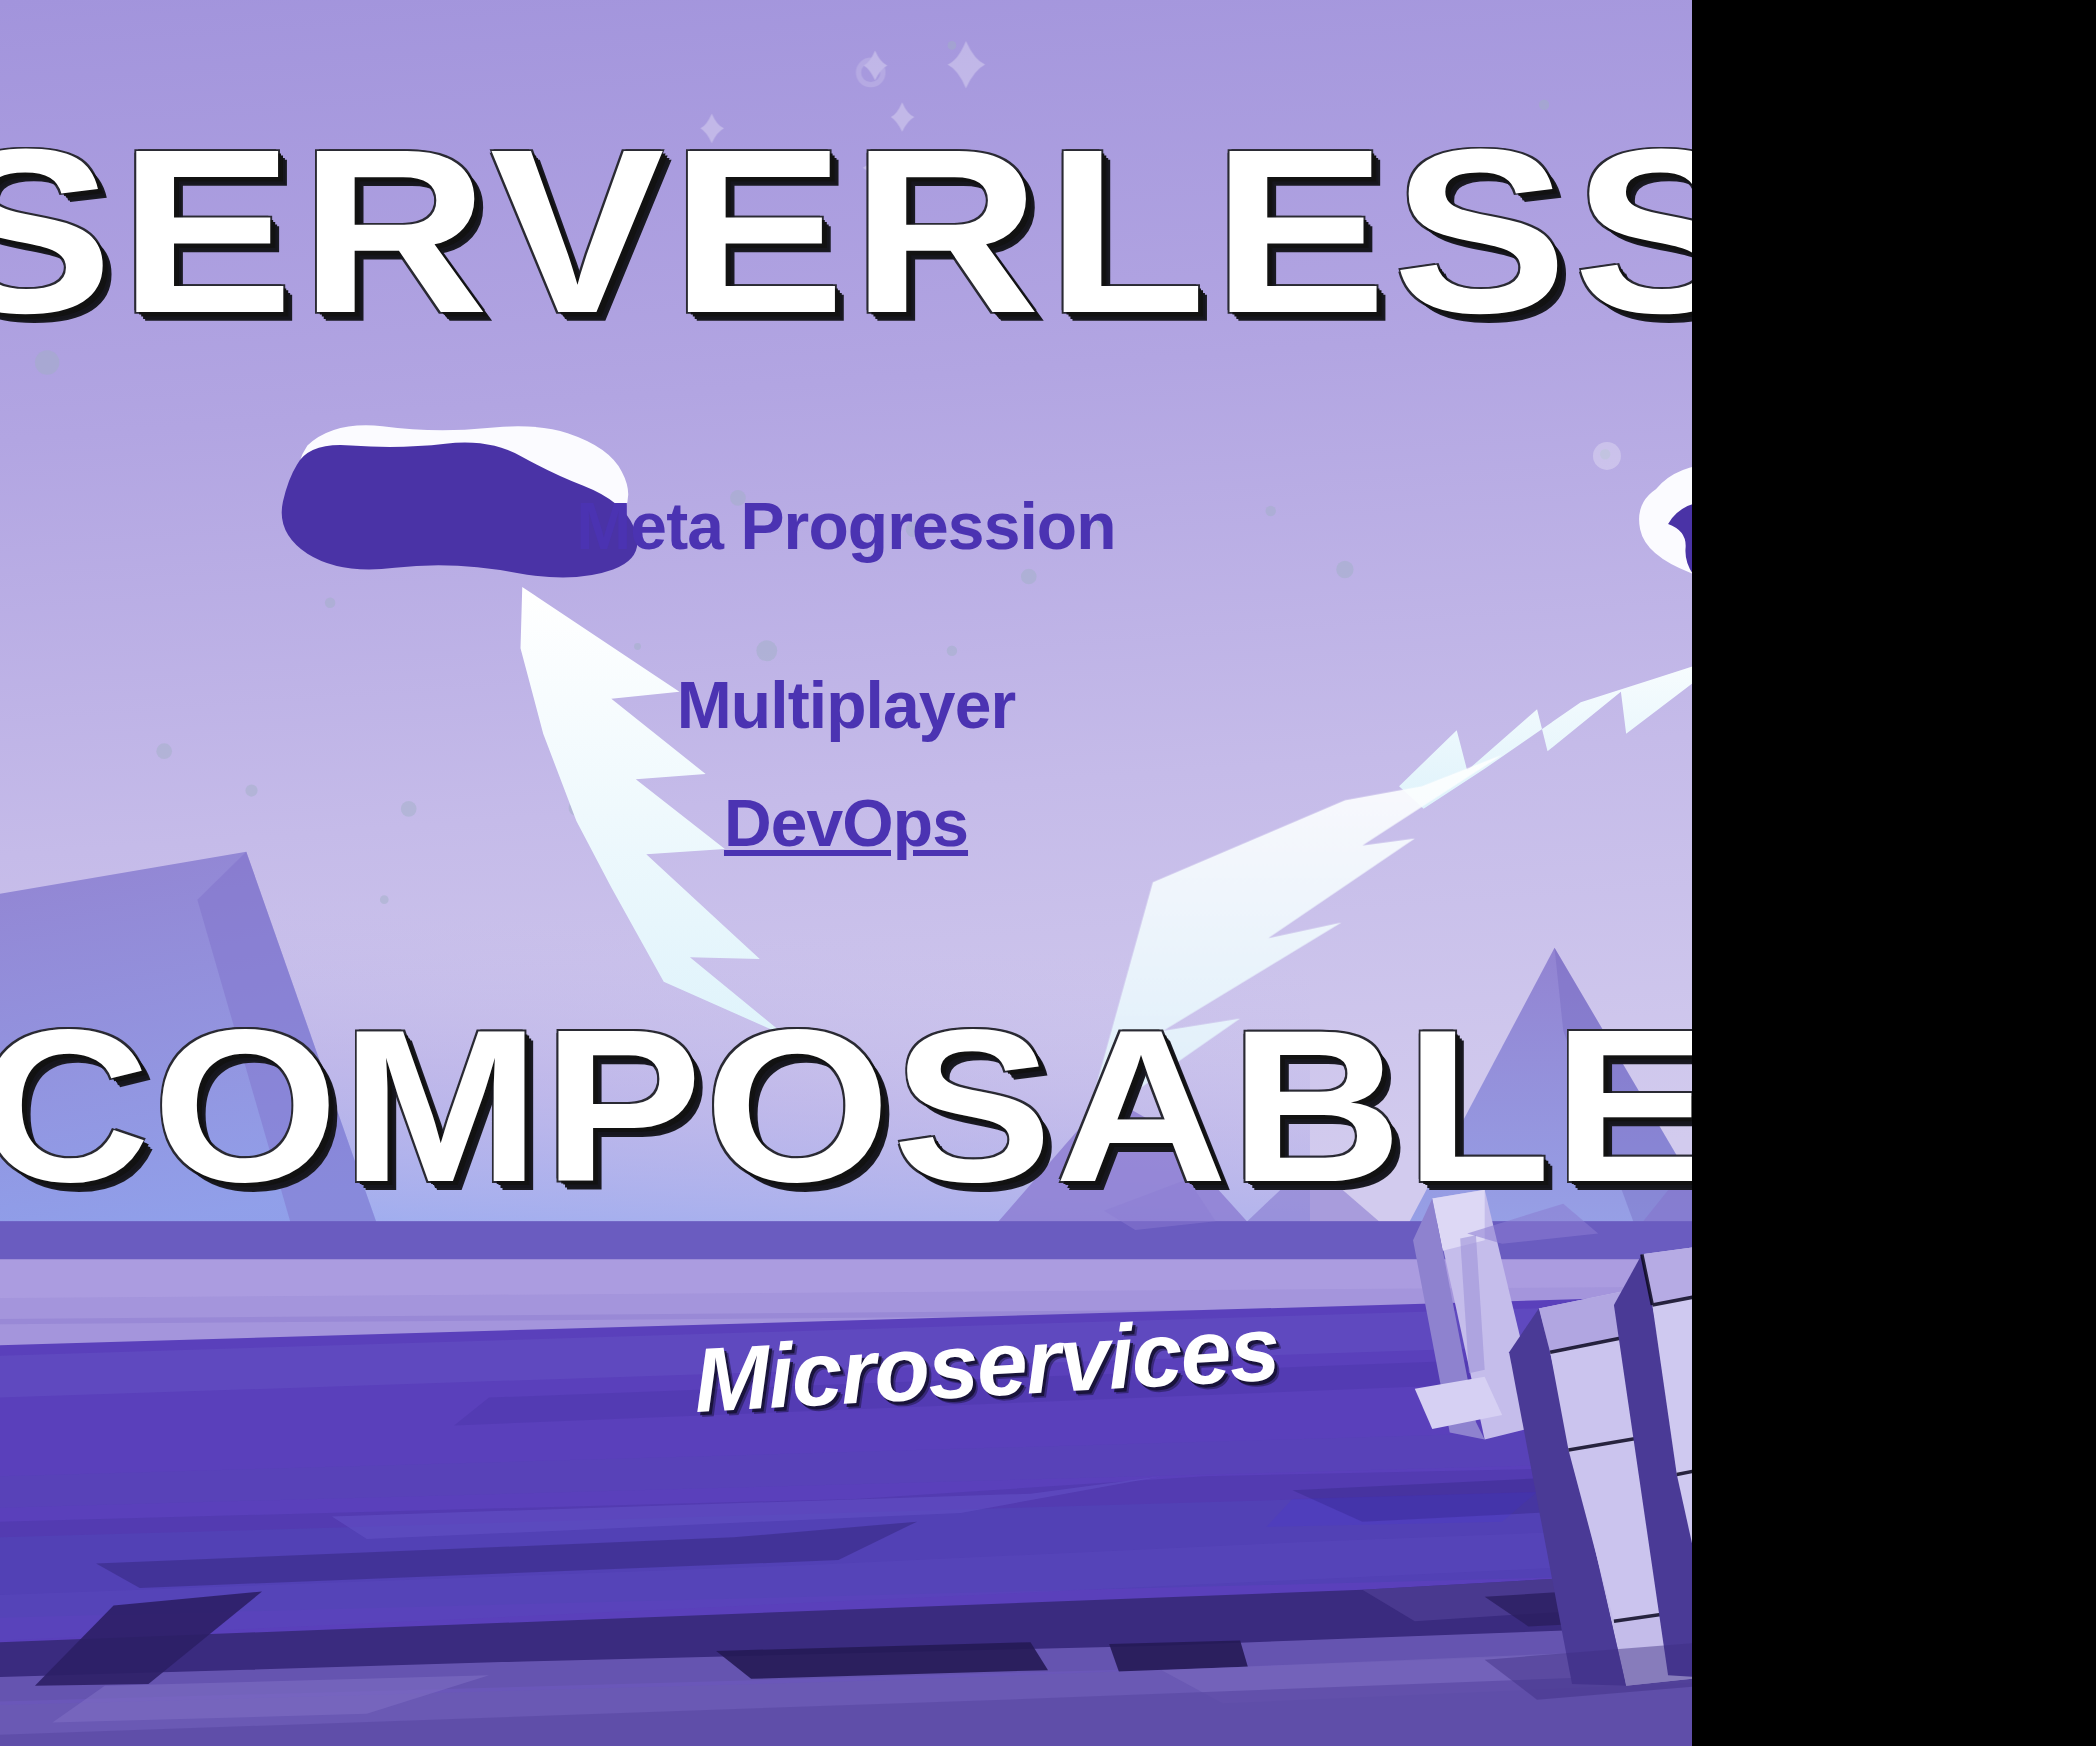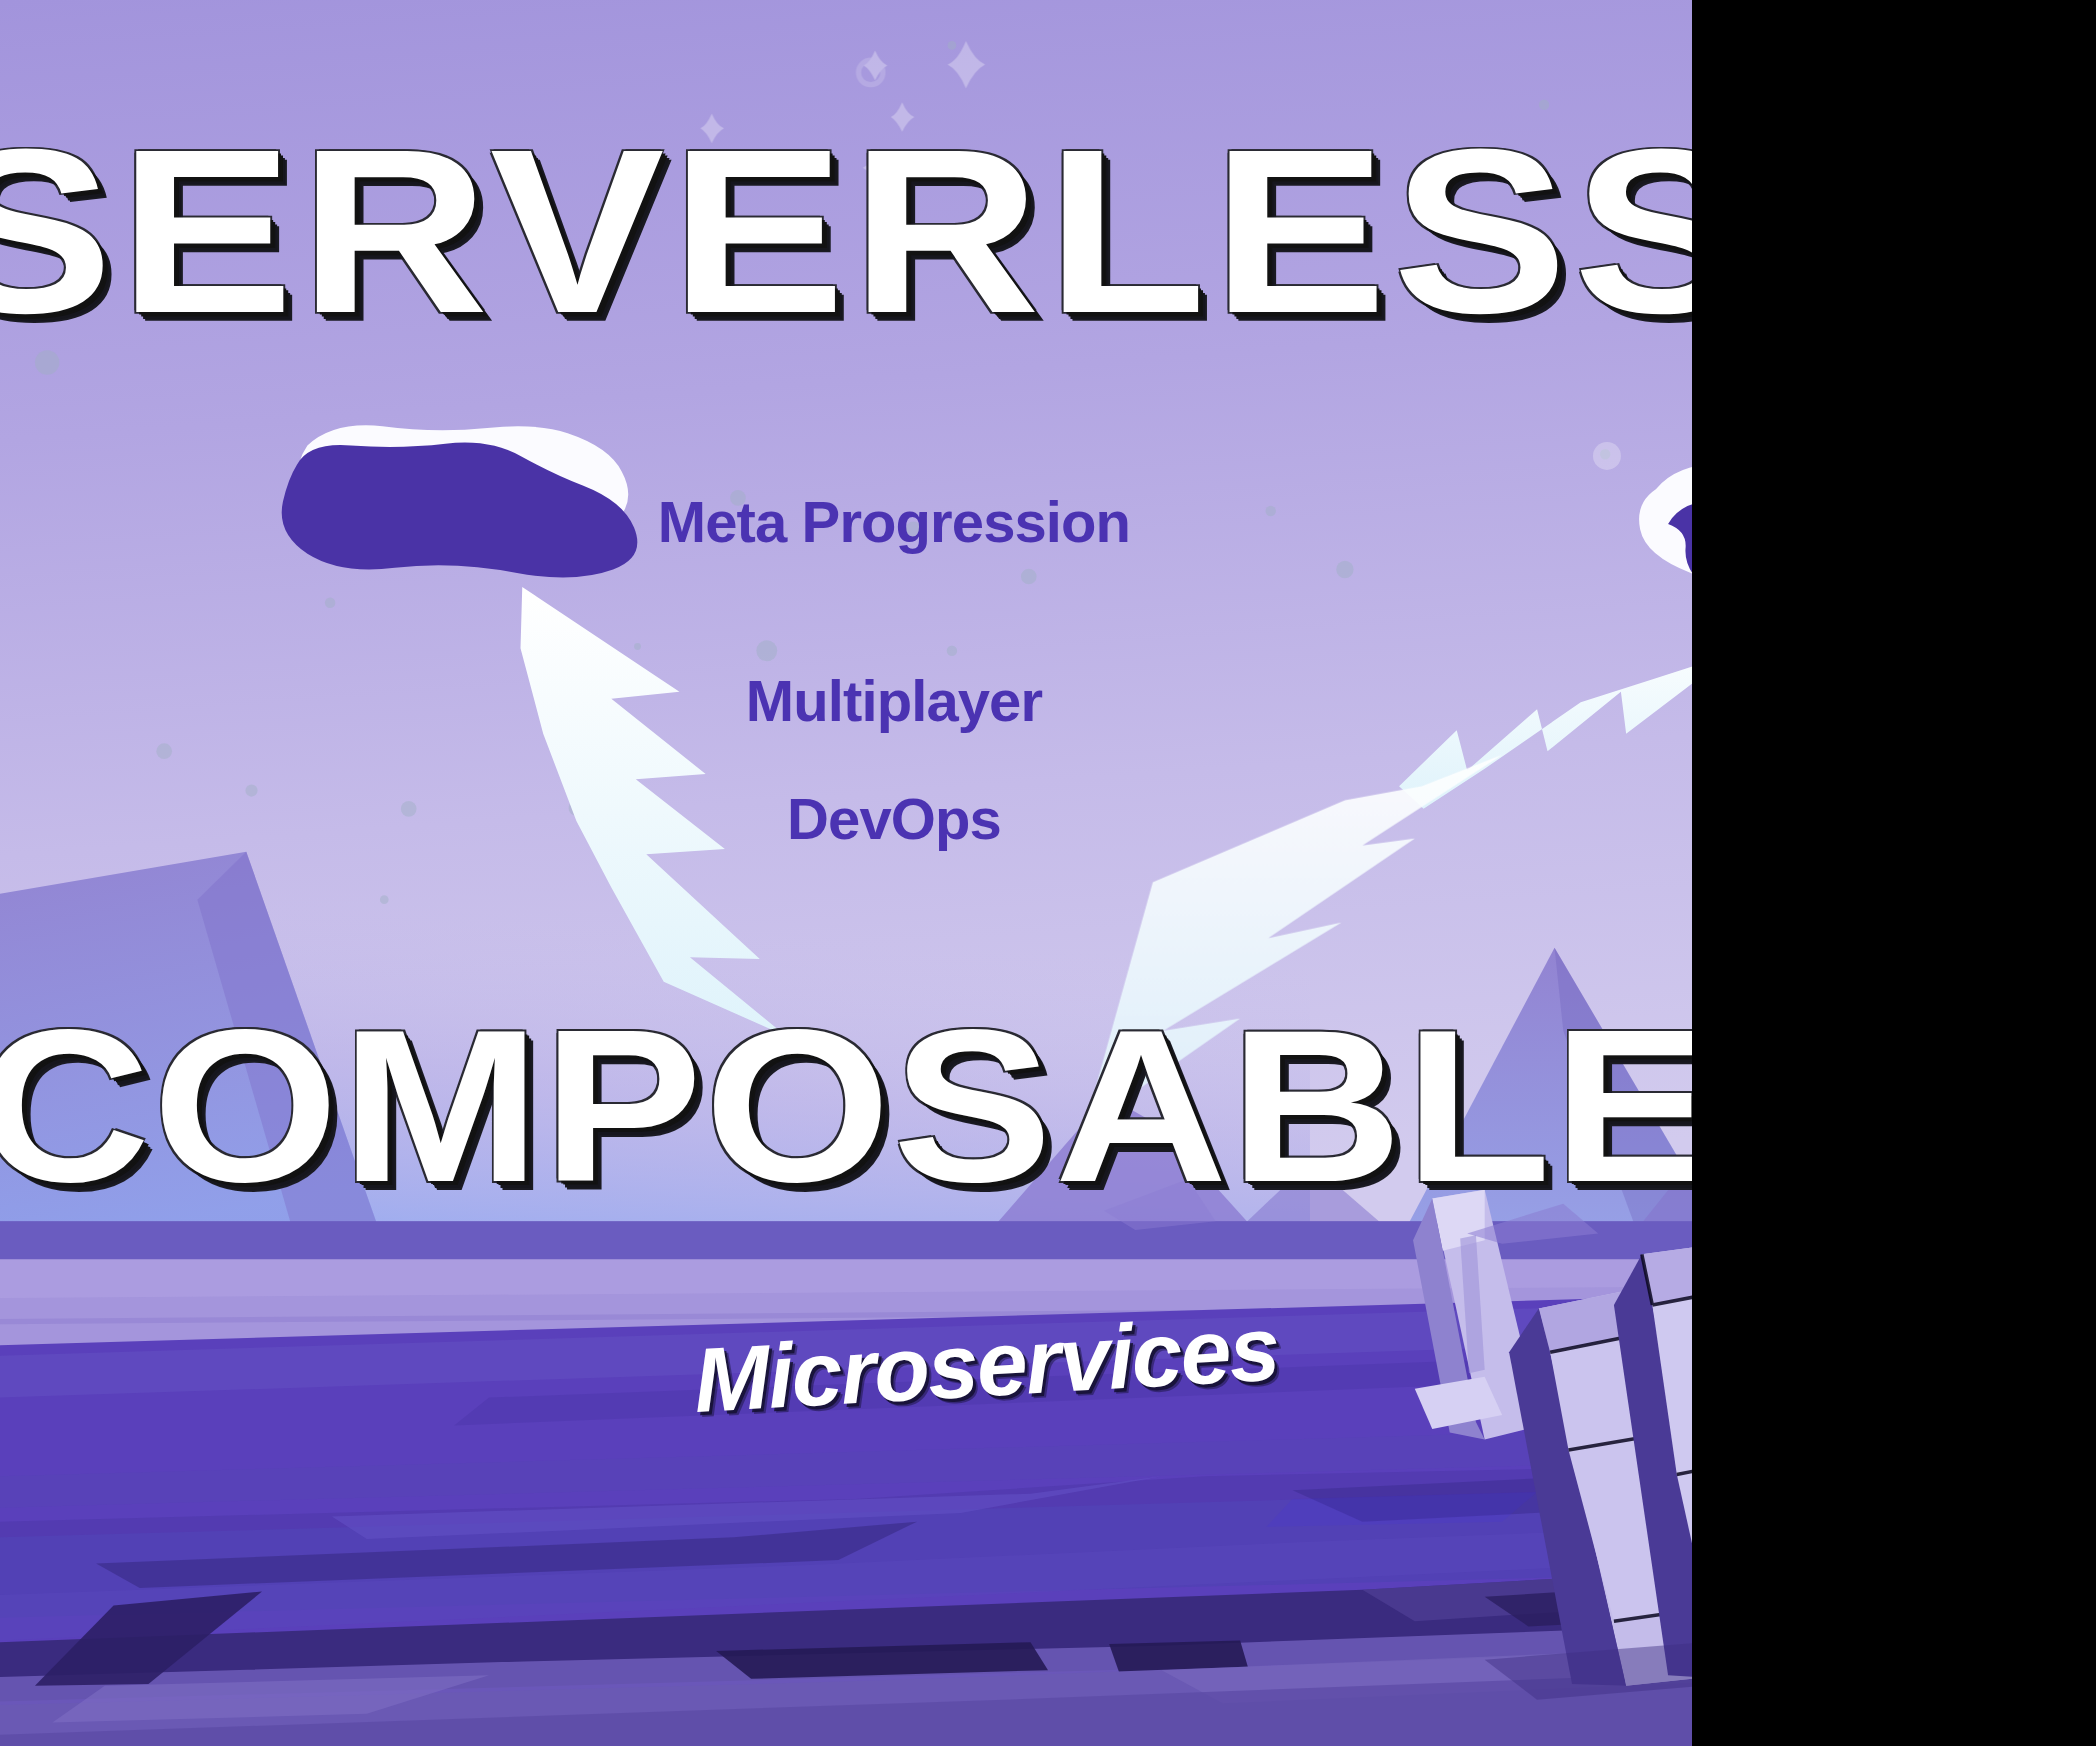--- a/index.html
+++ b/index.html
@@ -54,29 +54,28 @@
     left: 50%;
     transform: translateX(-50%) scaleX(1.10);
     top: 997px;
     font-size: 218px;
     letter-spacing: 1.7px;
   }
   
   .feature {
     color: #4b33b2;
     font-weight: 700;
-    font-size: 58px;
+    font-size: 66px;
     left: 50%;
     transform: translateX(-50%);
     letter-spacing: -0.9px;
-    margin-left: 48px;
   }
   #feature-0 { top: 493px; }
   #feature-1 { top: 672px; }
-  #feature-2 { top: 790px; }
+  #feature-2 { top: 790px; text-decoration: underline; }
   
   #microservices-label {
     left: 694px;
     top: 1335px;
     font-size: 91px;
     font-weight: 700;
     font-style: italic;
     color: #ffffff;
     transform: rotate(-3.2deg);
     transform-origin: left center;

